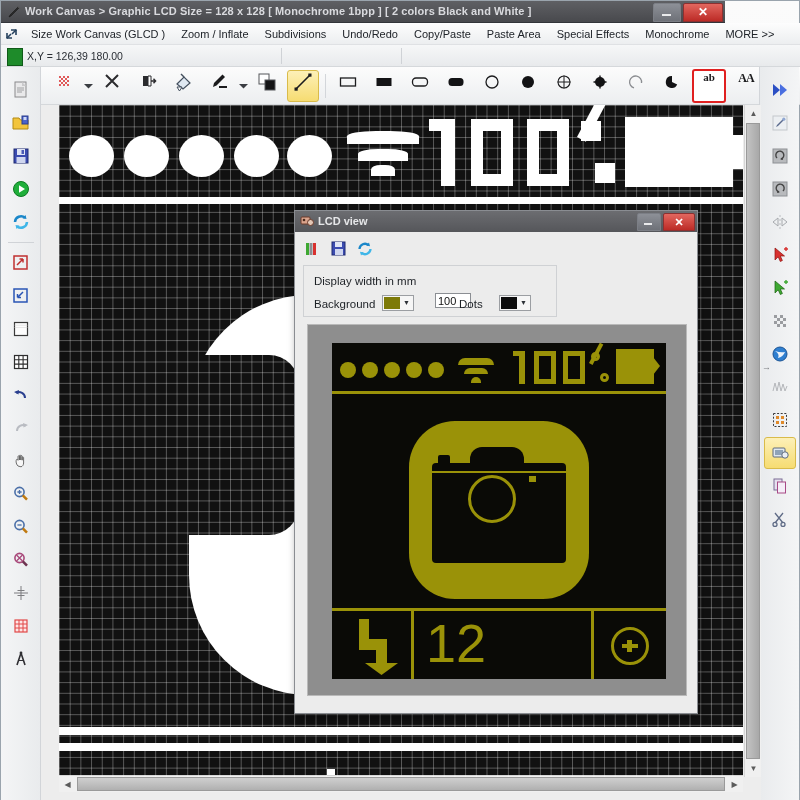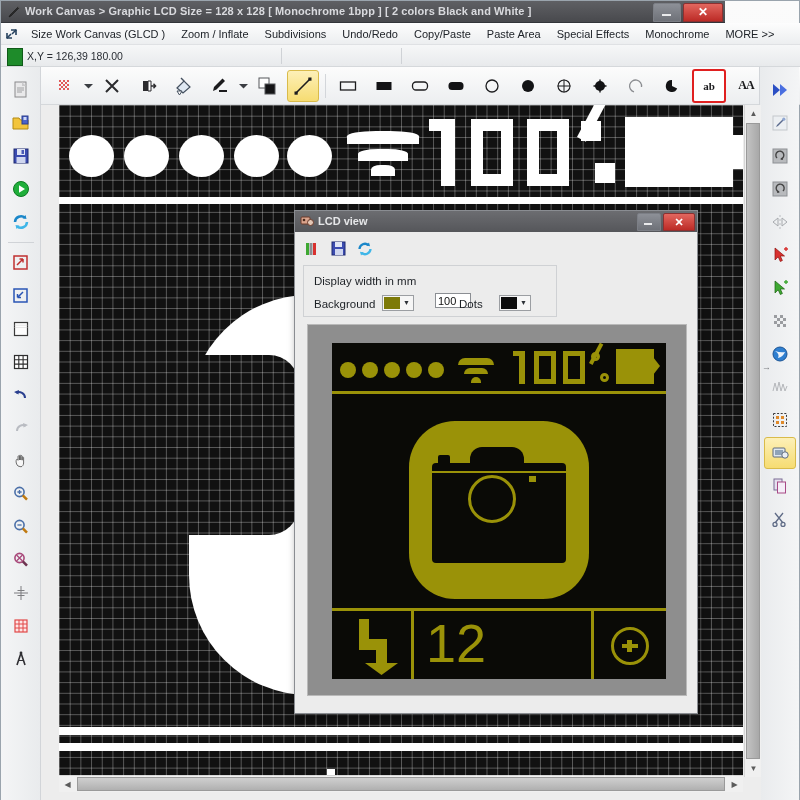--- a/index.html
+++ b/index.html
@@ -51,21 +51,21 @@
     background:linear-gradient(90deg,#f4f5f6,#e9ebed);border-right:1px solid #d2d5d9;
     box-sizing:border-box;padding-top:6px;}
   .lbtn{width:30px;height:30px;margin:1px auto;display:flex;align-items:center;justify-content:center;
     border:1px solid transparent;border-radius:3px;}
   .lsep{width:26px;height:1px;background:#d0d3d7;margin:4px auto;}
 
   
   .toolbar{position:absolute;left:40px;top:66px;width:760px;height:38px;
     background:linear-gradient(#fcfcfc,#eceef0);border-bottom:1px solid #d5d8db;
     box-sizing:border-box;display:flex;align-items:center;padding-left:6px;}
-  .tbtn{width:30px;height:30px;margin:0 2px;display:flex;align-items:center;justify-content:center;
+  .tbtn{width:30px;height:30px;margin:0 2px;display:flex;justify-content:center;
     border:1px solid transparent;border-radius:3px;flex:0 0 auto;}
   .tbtn.sel{background:linear-gradient(#fdf0b8,#f6dc72);border-color:#d9bb4a;}
   .tbtn.selred{border:2px solid #e02020;background:#fff;border-radius:3px;}
   .tdrop{width:11px;height:26px;display:flex;align-items:center;justify-content:center;flex:0 0 auto;}
   .tsep{width:1px;height:24px;background:#d3d6da;margin:0 4px;flex:0 0 auto;}
 
   
   .rightbar{position:absolute;right:0;top:66px;width:40px;height:734px;
     background:linear-gradient(90deg,#e9ebed,#f4f5f6);border-left:1px solid #d2d5d9;
     box-sizing:border-box;padding-top:6px;}

